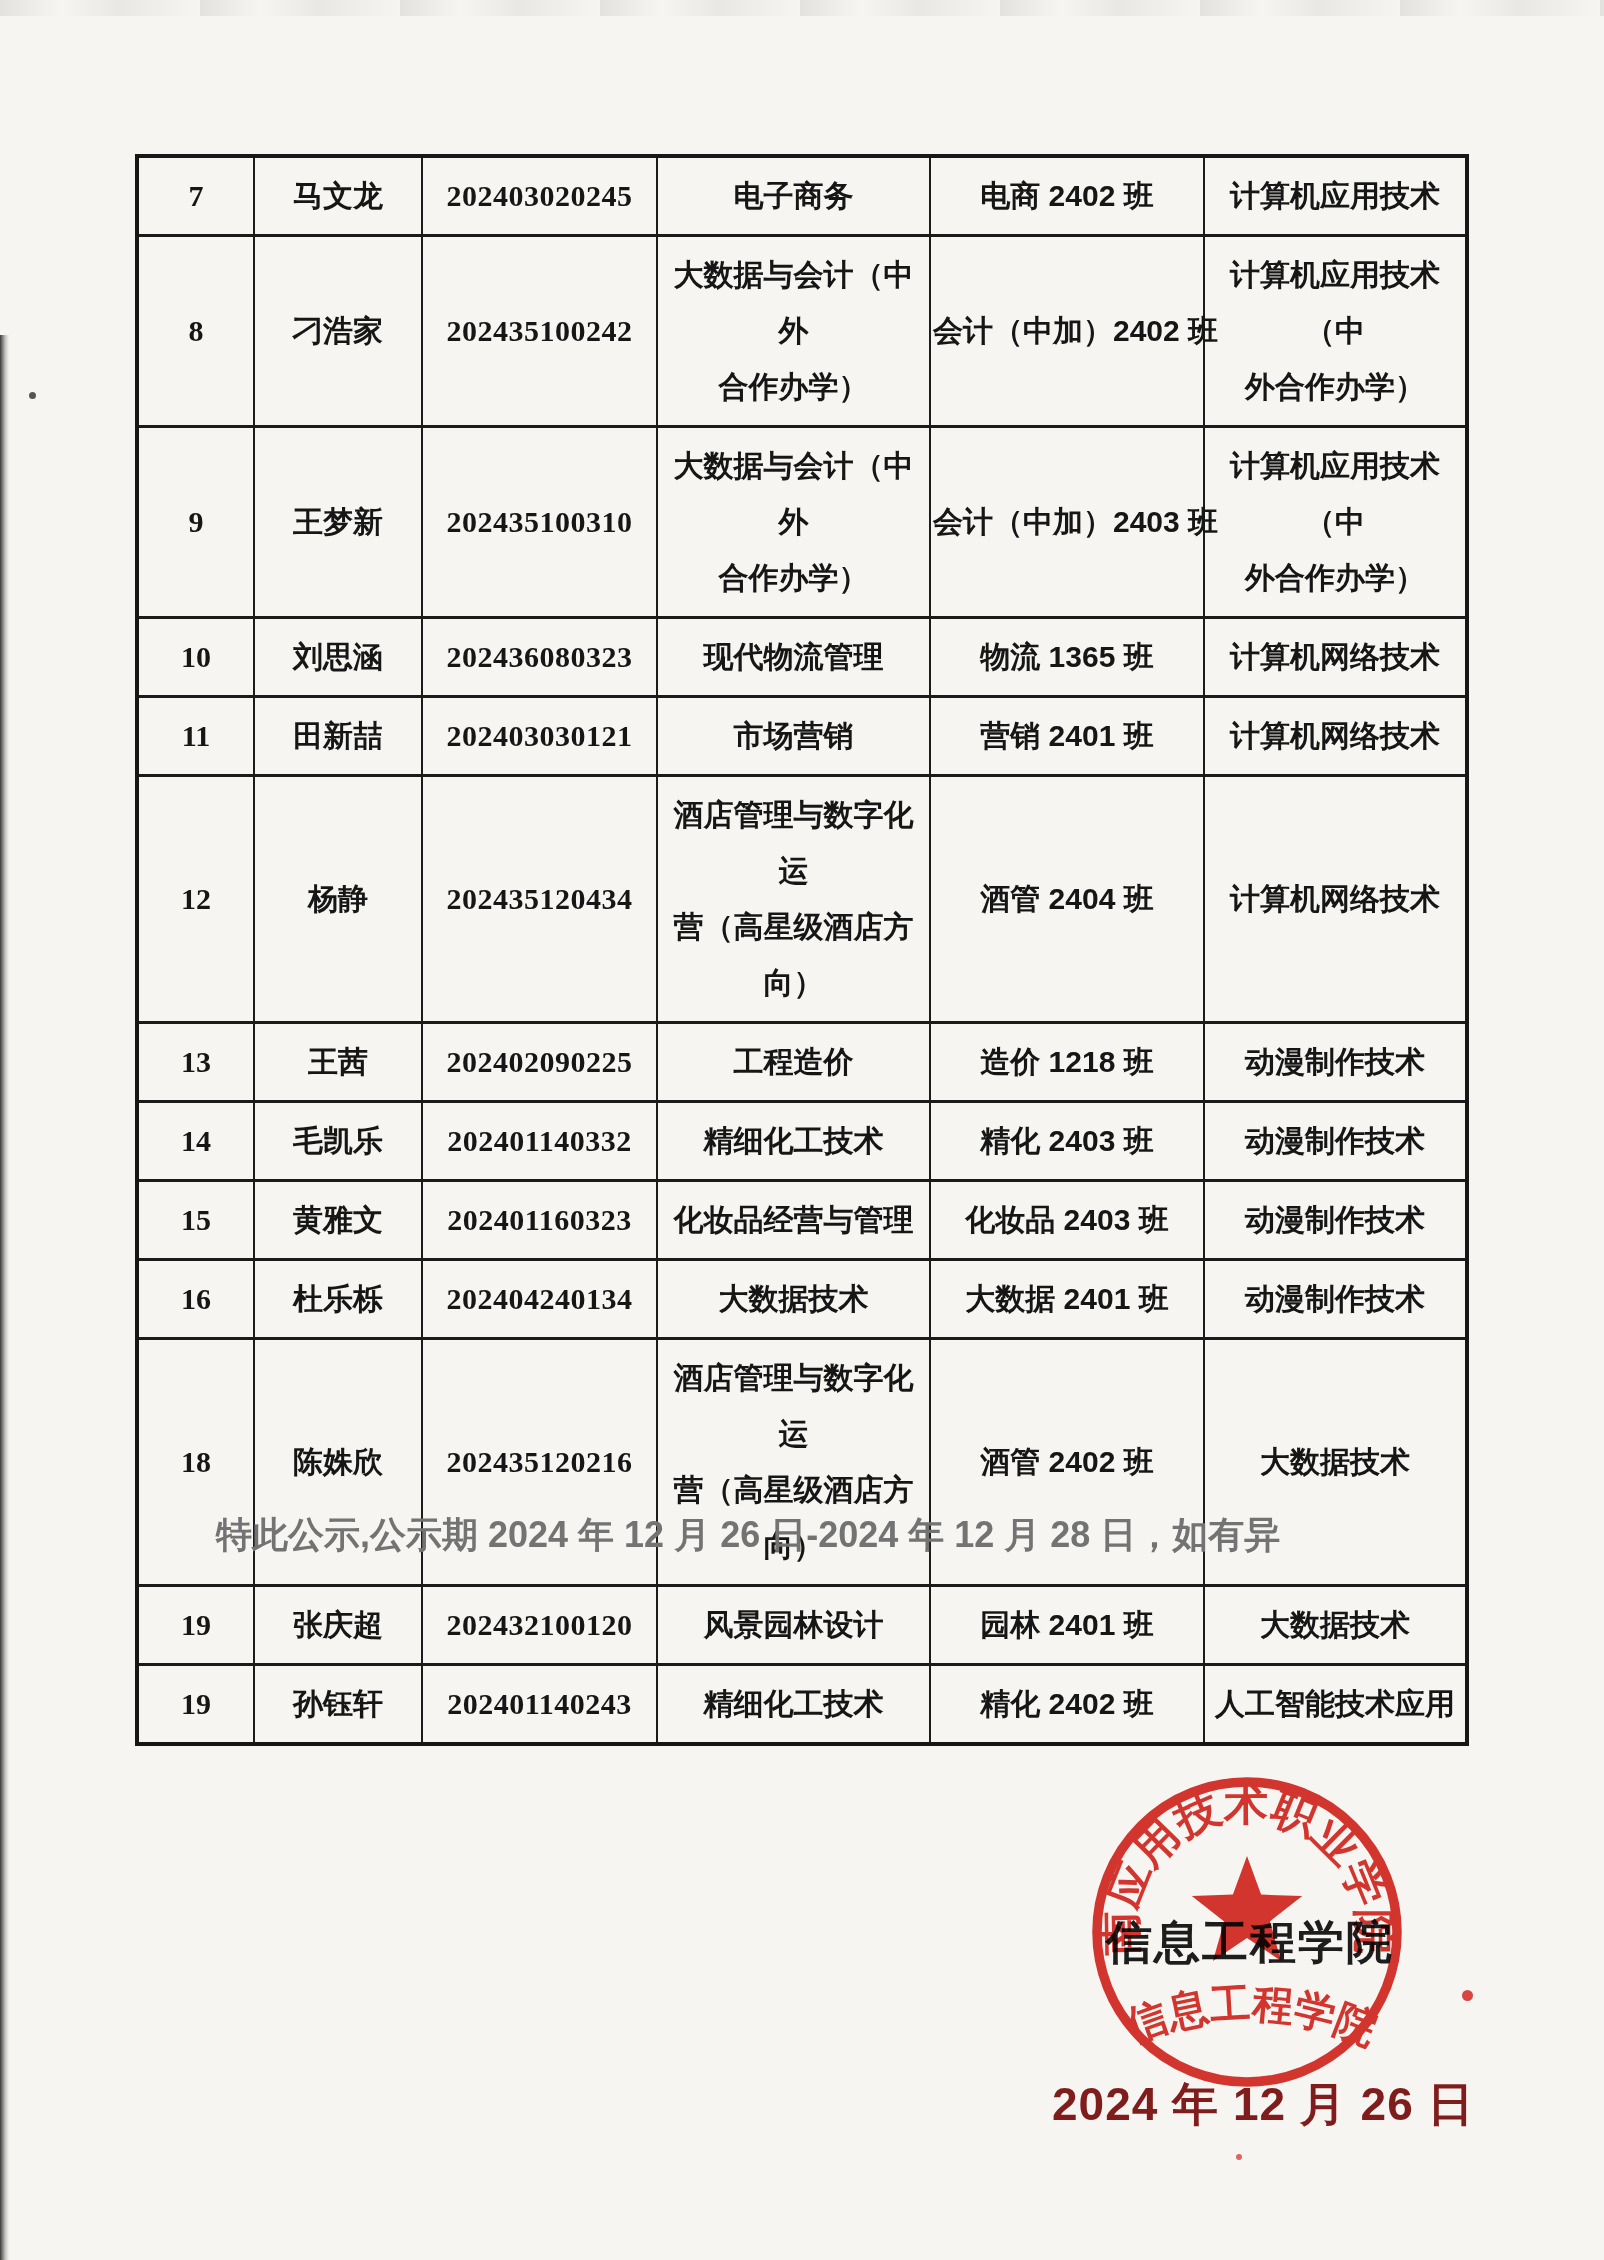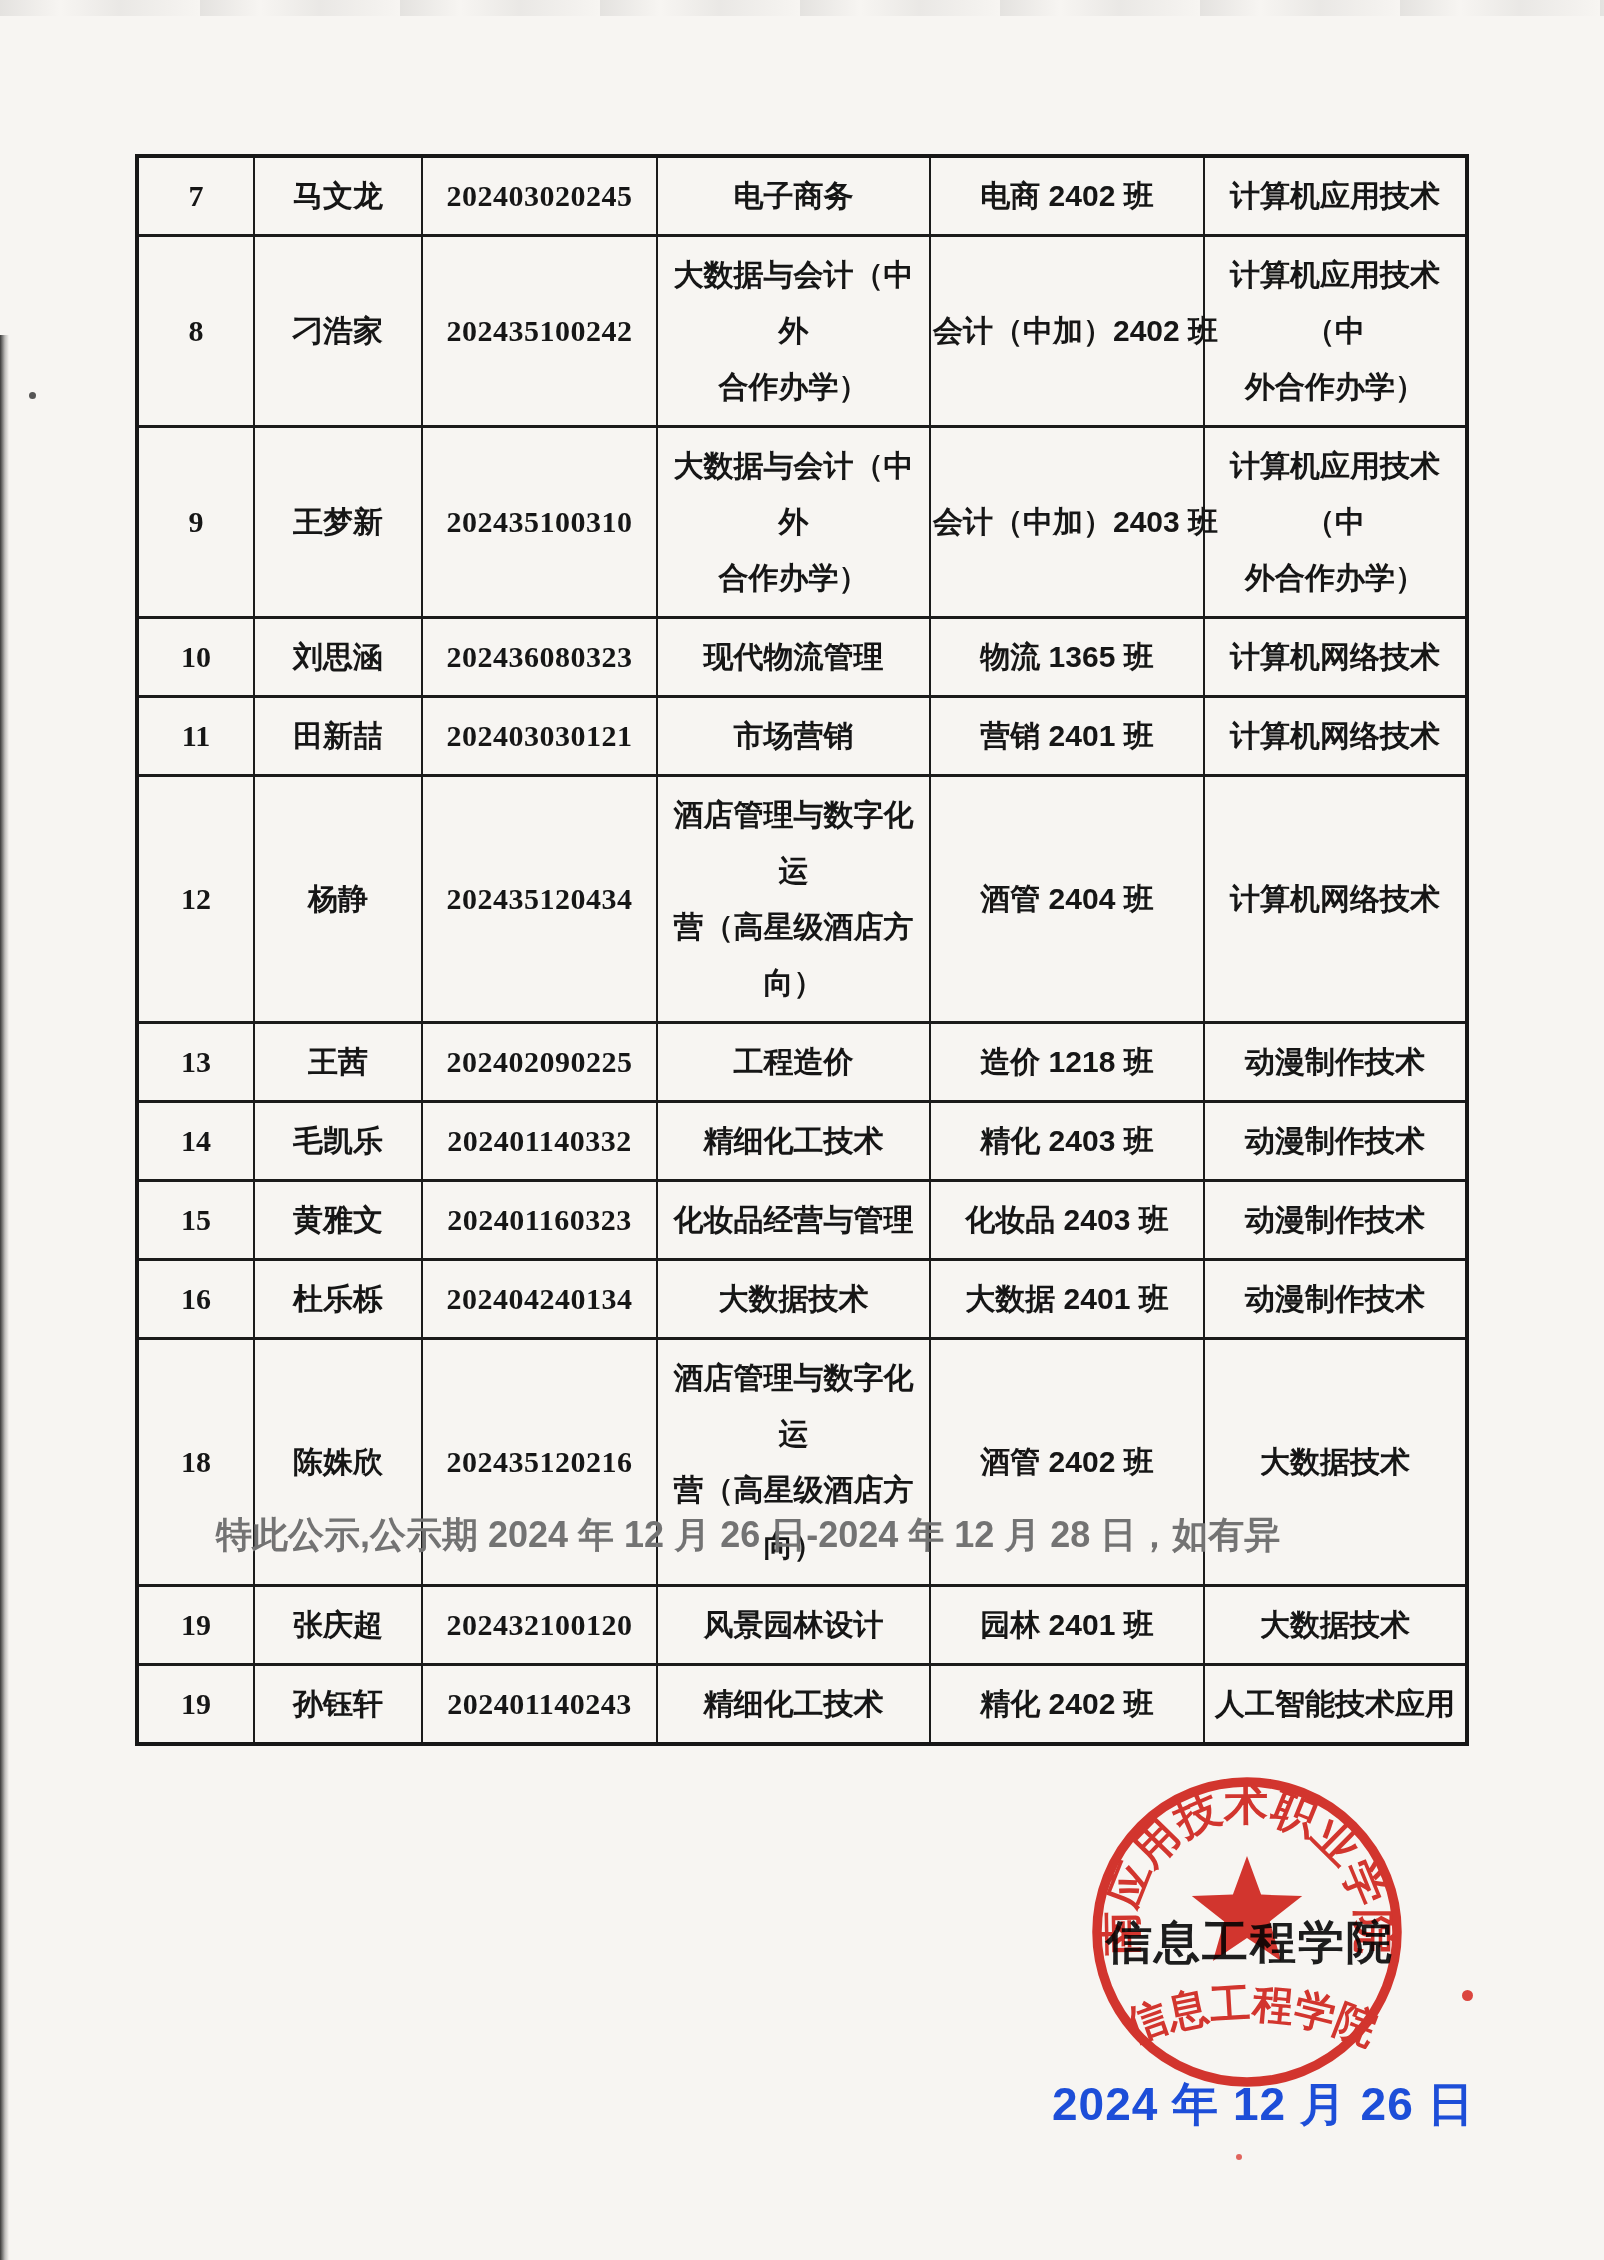--- a/index.html
+++ b/index.html
@@ -58,21 +58,21 @@
   .notice .l1{text-indent:68px;margin-bottom:64px;}
 
   
   .dept-sign{
     position:absolute;left:1106px;top:1912px;
     font-size:46px;font-weight:600;letter-spacing:2px;color:#1d1d1d;
     white-space:nowrap;
   }
   .date-sign{
     position:absolute;left:1052px;top:2074px;
-    font-size:46px;font-weight:600;letter-spacing:1px;color:#1d4ed8;
+    font-size:46px;font-weight:600;letter-spacing:1px;color:#7f1d1d;
     white-space:nowrap;
   }
   .stamp{
     position:absolute;left:1057px;top:1742px;width:380px;height:380px;
     mix-blend-mode:multiply;opacity:0.92;
   }
 </style>
 </head>
 <body>
 

